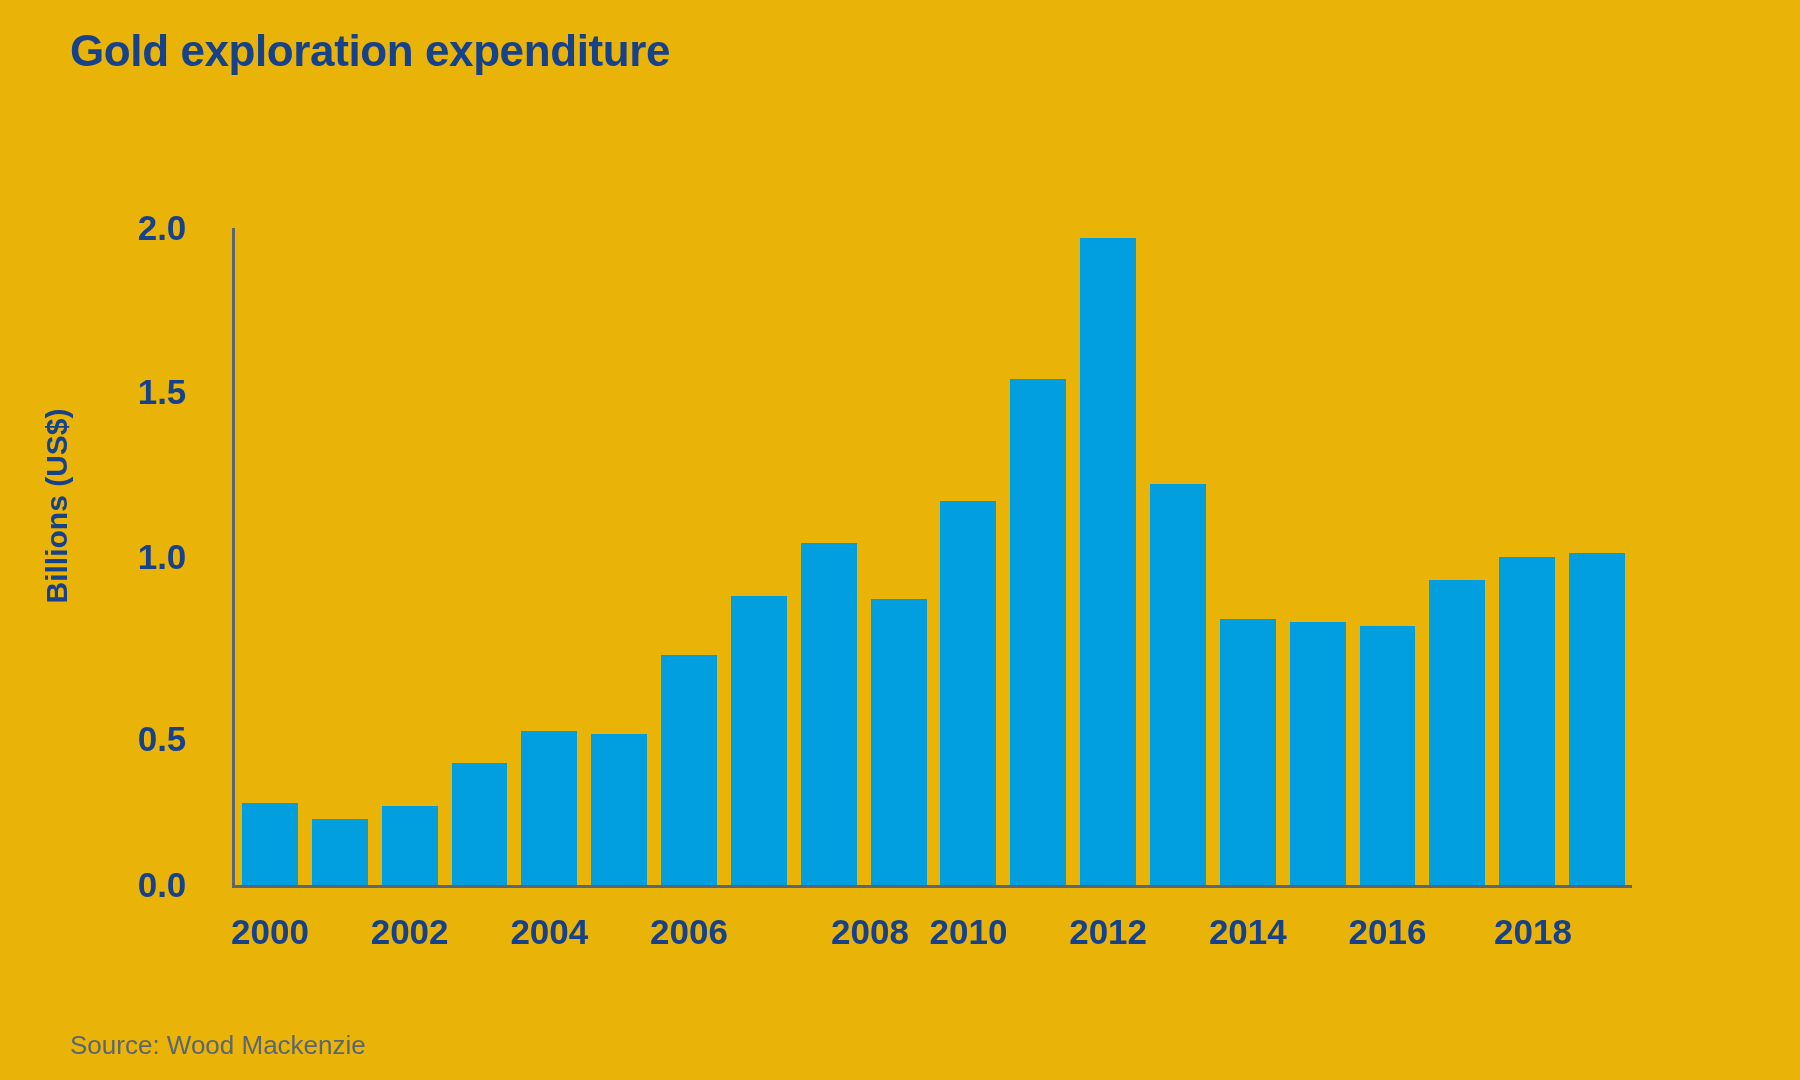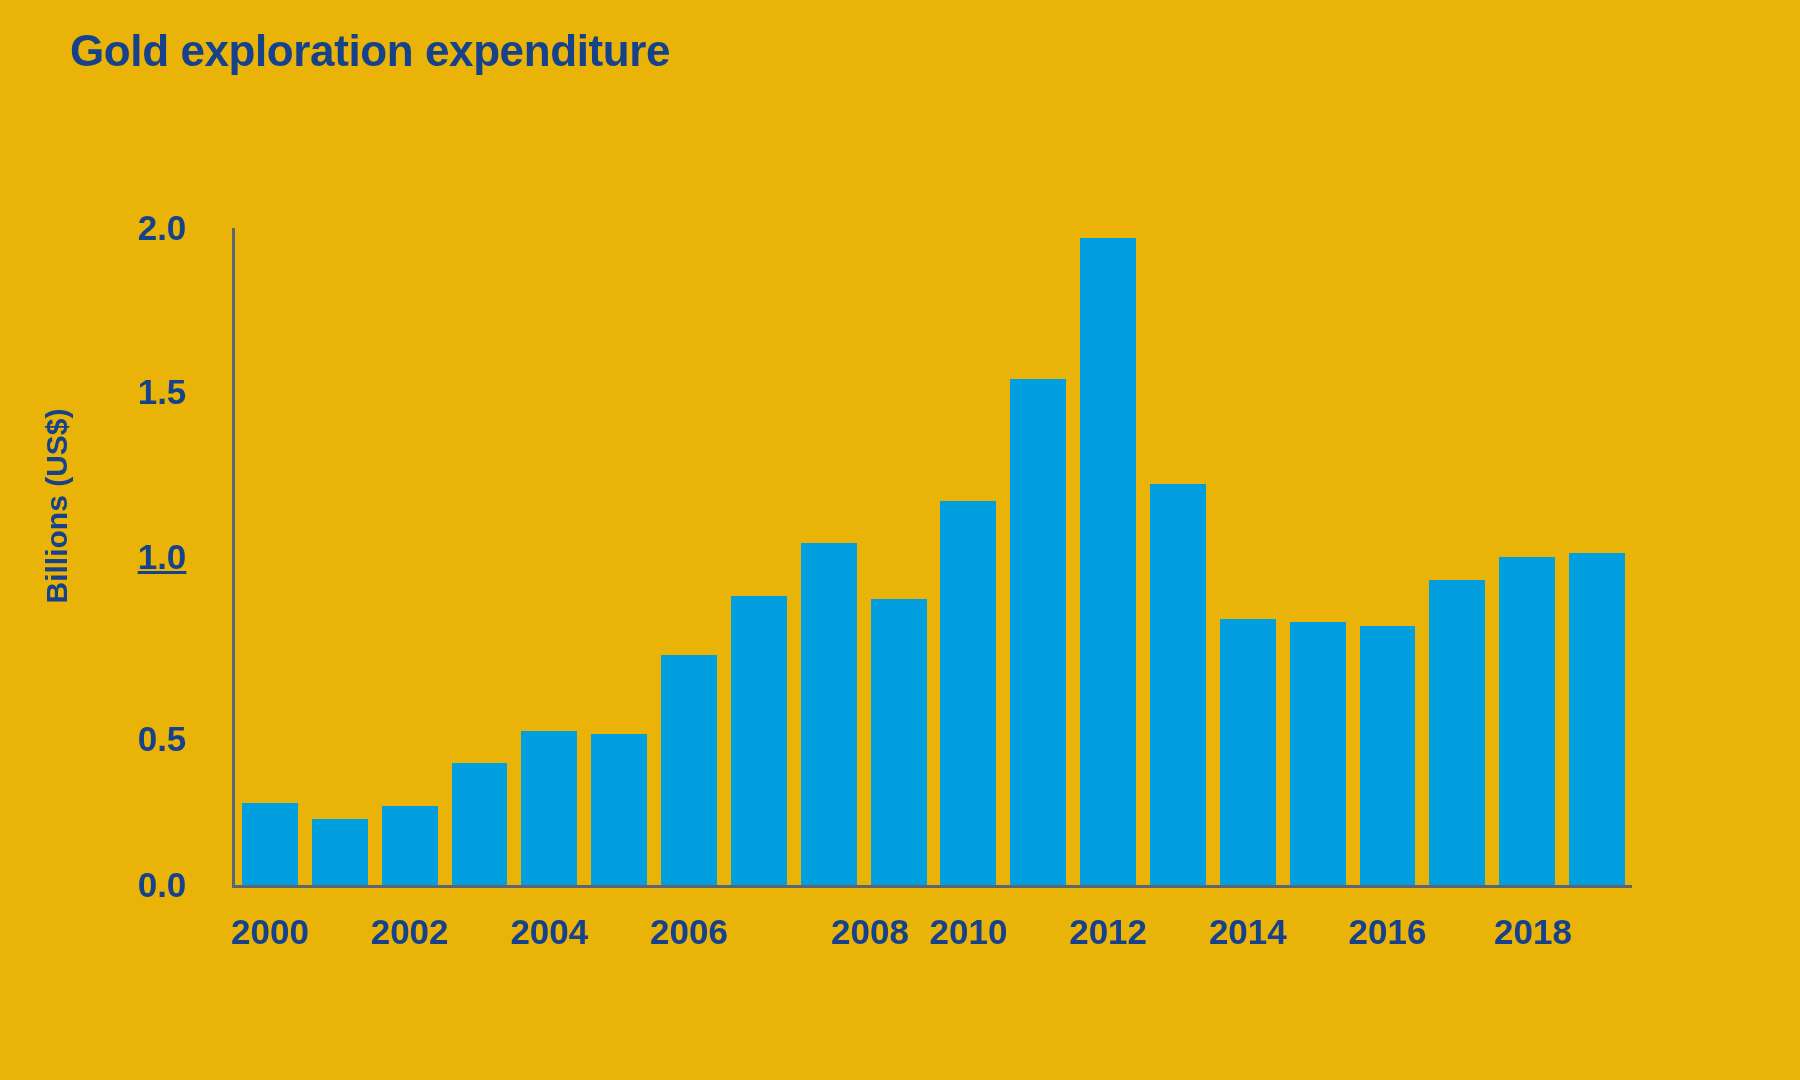--- a/index.html
+++ b/index.html
@@ -114,21 +114,21 @@
 
   <div id="chart-title">Gold exploration expenditure</div>
 
   <div id="plot-area">
 
     <div id="y-axis-label">Billions (US$)</div>
 
     <div id="y-tick-labels">
         <div class="y-tick-label" style="top: 885px;">0.0</div>
         <div class="y-tick-label" style="top: 739px;">0.5</div>
-        <div class="y-tick-label" style="top: 556.5px; text-decoration: underline;">1.0</div>
+        <div class="y-tick-label" style="top: 556.5px;">1.0</div>
         <div class="y-tick-label" style="top: 392.25px;">1.5</div>
         <div class="y-tick-label" style="top: 228px;">2.0</div>
       </div>
 
     <div id="y-axis-line"></div>
     <div id="x-axis-line"></div>
 
     <div id="bars-layer">
         <div class="bar" style="background: rgb(2, 159, 224); left: 6.985px; width: 55.88px; height: 82.125px;"></div>
         <div class="bar" style="background: rgb(2, 159, 224); left: 76.835px; width: 55.88px; height: 65.7px;"></div>
@@ -159,14 +159,15 @@
         <div class="x-tick-label" style="left: 689.025px;">2006</div>
         <div class="x-tick-label" style="left: 870px;">2008</div>
         <div class="x-tick-label" style="left: 968.425px; text-align: center;">2010</div>
         <div class="x-tick-label" style="left: 1108.12px;">2012</div>
         <div class="x-tick-label" style="left: 1247.82px;">2014</div>
         <div class="x-tick-label" style="left: 1387.52px; text-align: right;">2016</div>
         <div class="x-tick-label" style="left: 1524px; margin-left: 9px;">2018</div>
       </div>
   </div>
 
+  <div id="source-note">Source: Wood Mackenzie</div>
 
 </div>
 
 </body></html>

